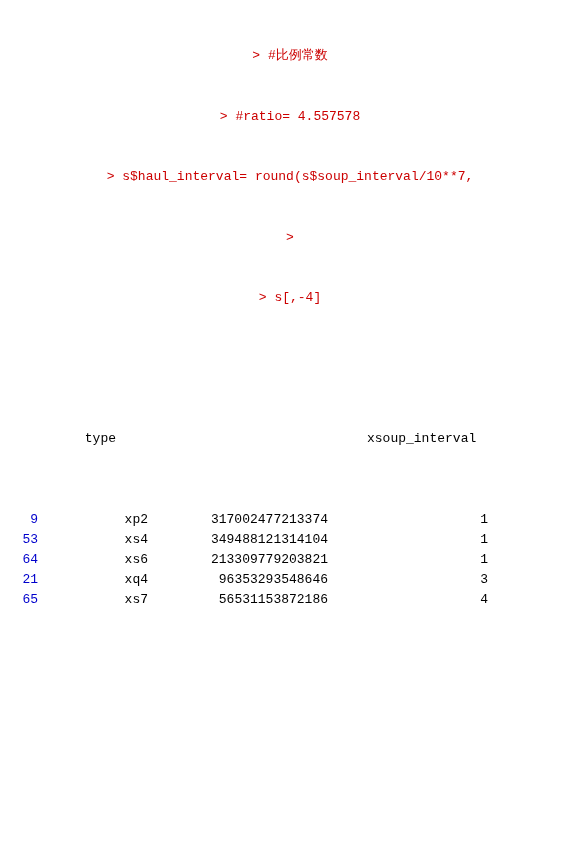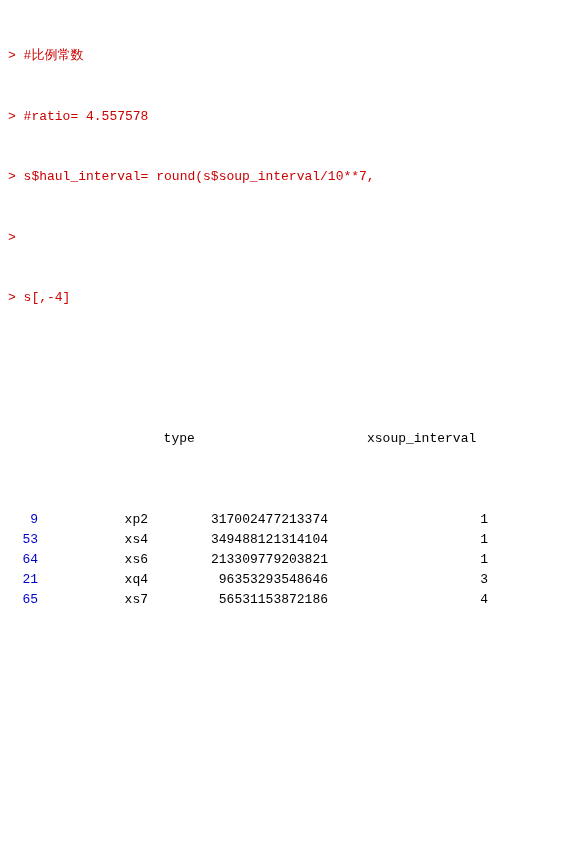--- a/index.html
+++ b/index.html
@@ -27,21 +27,21 @@
     .col-rownum {
       display: inline-block;
       width: 30px;
       text-align: right;
       color: #0000cc;
     }
 
     .col-type {
       display: inline-block;
       width: 110px;
-      text-align: right;
+      text-align: left;
       color: #000000;
     }
 
     .col-x {
       display: inline-block;
       width: 180px;
       text-align: right;
       color: #000000;
     }
 
@@ -51,20 +51,21 @@
       text-align: left;
       color: #000000;
     }
 
     .header-row {
       color: #000000;
     }
 
     .line {
       display: block;
+      text-align: center;
     }
 
     .red {
       color: #cc0000;
     }
   </style>
 </head>
 <body>
 
 <div class="console">

